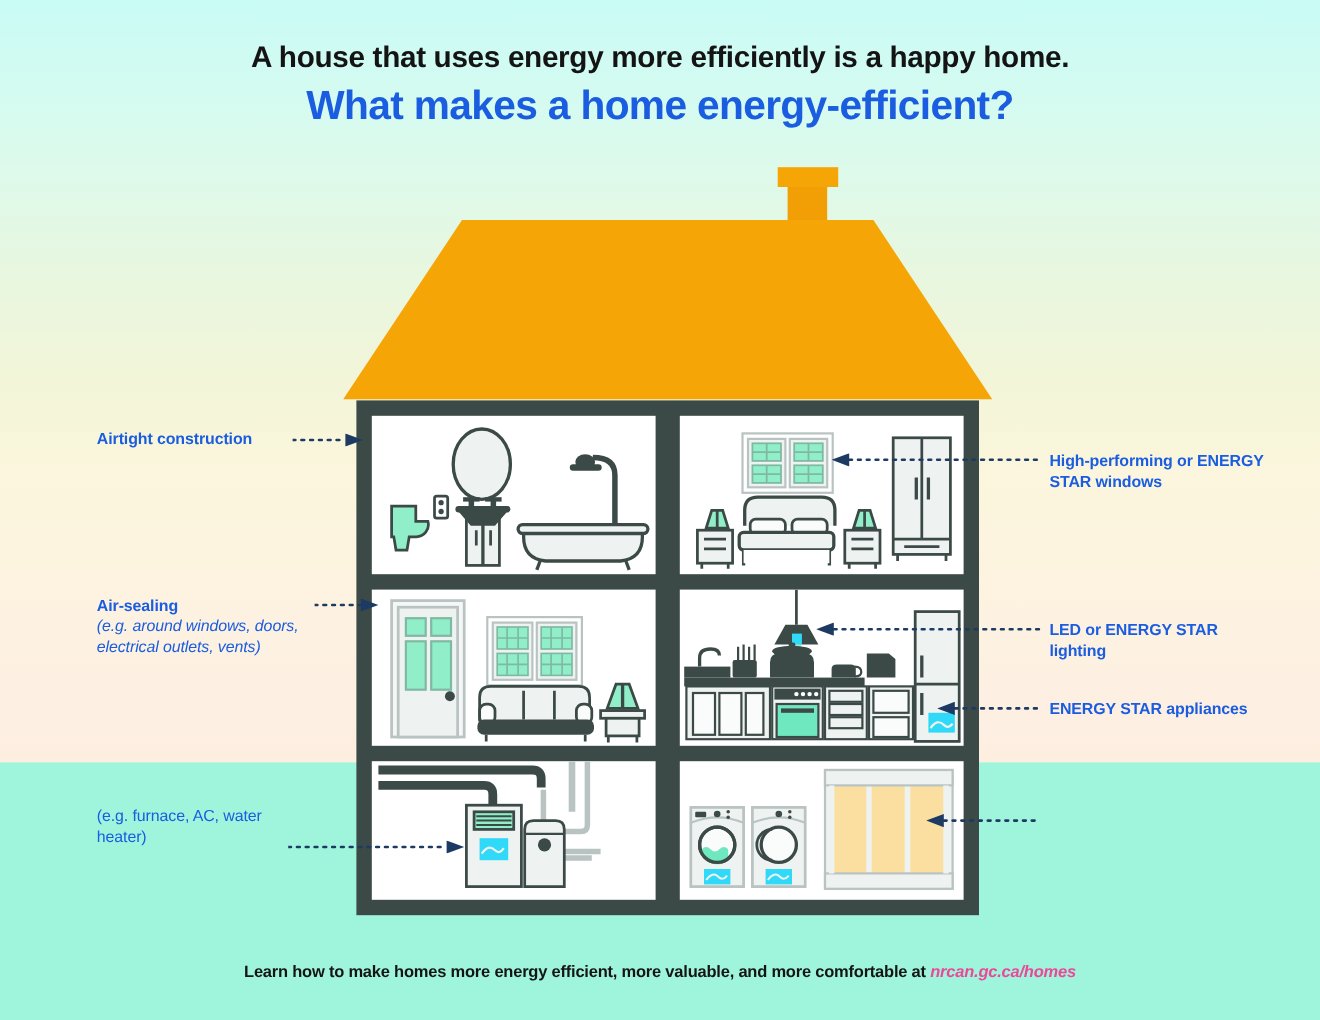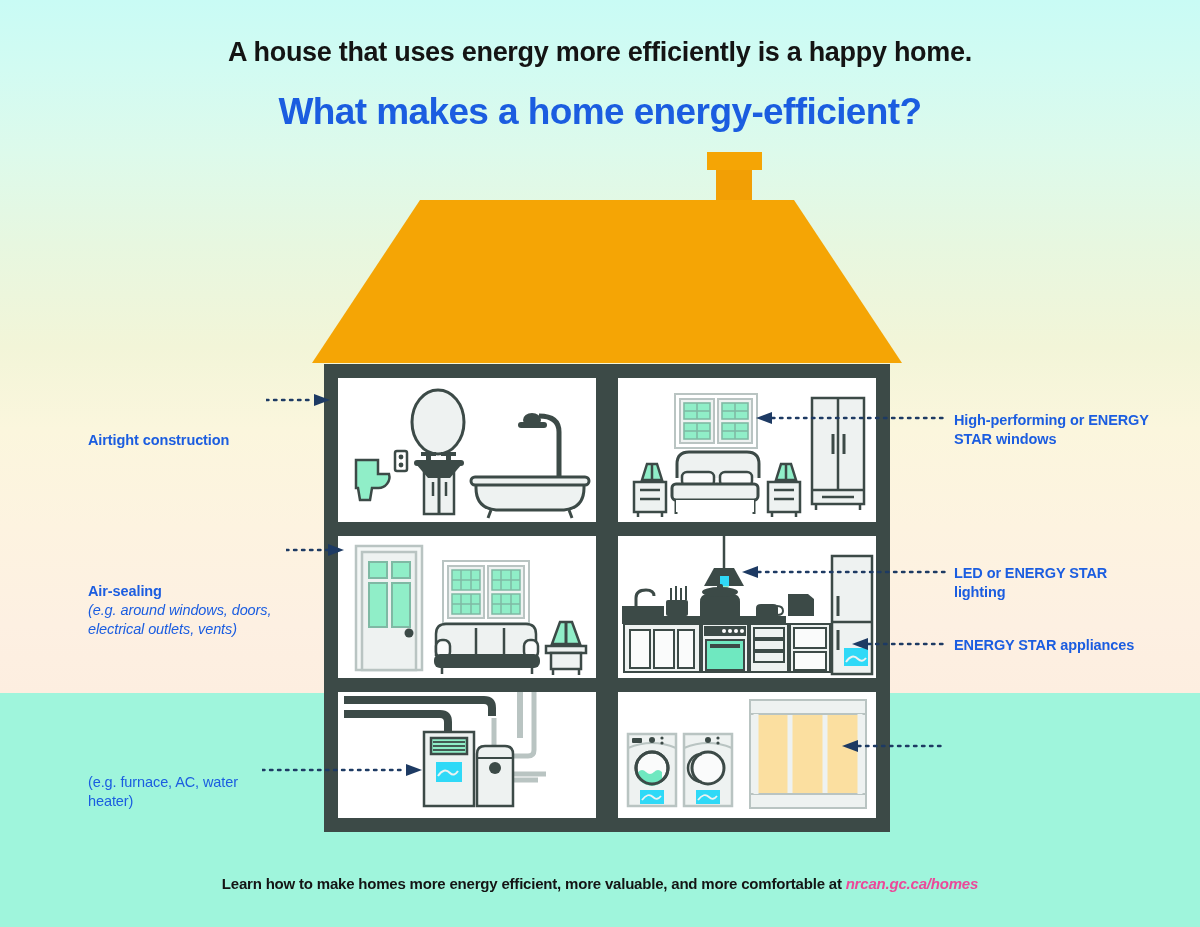--- a/index.html
+++ b/index.html
@@ -25,21 +25,21 @@
   }
 
   
   .head-wrap{ position:absolute; left:0; top:36px; width:1200px; text-align:center; }
   .head-1{
     font-size:27px; font-weight:bold; color:#141414;
     letter-spacing:-0.3px; line-height:1.2;
   }
   .head-2{
     font-size:37px; font-weight:bold; color:#1b5de0;
-    letter-spacing:-0.6px; line-height:1.25; margin-top:21px;
+    letter-spacing:-0.6px; line-height:1.25; margin-top:5px;
   }
 
   
   .footer{
     position:absolute; left:0; top:875px; width:1200px; text-align:center;
     font-size:15px; font-weight:bold; color:#141414; letter-spacing:-0.2px;
   }
   .footer .url{ color:#ec4899;font-style:italic; }
 
   
@@ -70,21 +70,21 @@
   .r2r{ left:294px; top:172px; width:258px; height:142px; }
   .r3l{ left:14px;  top:328px; width:258px; height:126px; }
   .r3r{ left:294px; top:328px; width:258px; height:126px; }
 
   .room svg{ display:block; width:100%; height:100%; }
 
   
   .callout{ position:absolute; color:#1b5de0; line-height:1.30; }
   .callout .ttl{ font-weight:bold; font-size:14.5px; letter-spacing:-0.1px; }
   .callout .sub{ font-weight:normal; font-size:14.5px; letter-spacing:-0.1px; }
-  .c-left{ text-align:left;margin-top:40px; }
+  .c-left{ text-align:left; }
   .c-right{ text-align:left; }
 
   
   .leader{ position:absolute; height:12px; }
   .leader svg{ display:block; }
 </style>
 </head>
 <body>
 
 <div id="stage">

